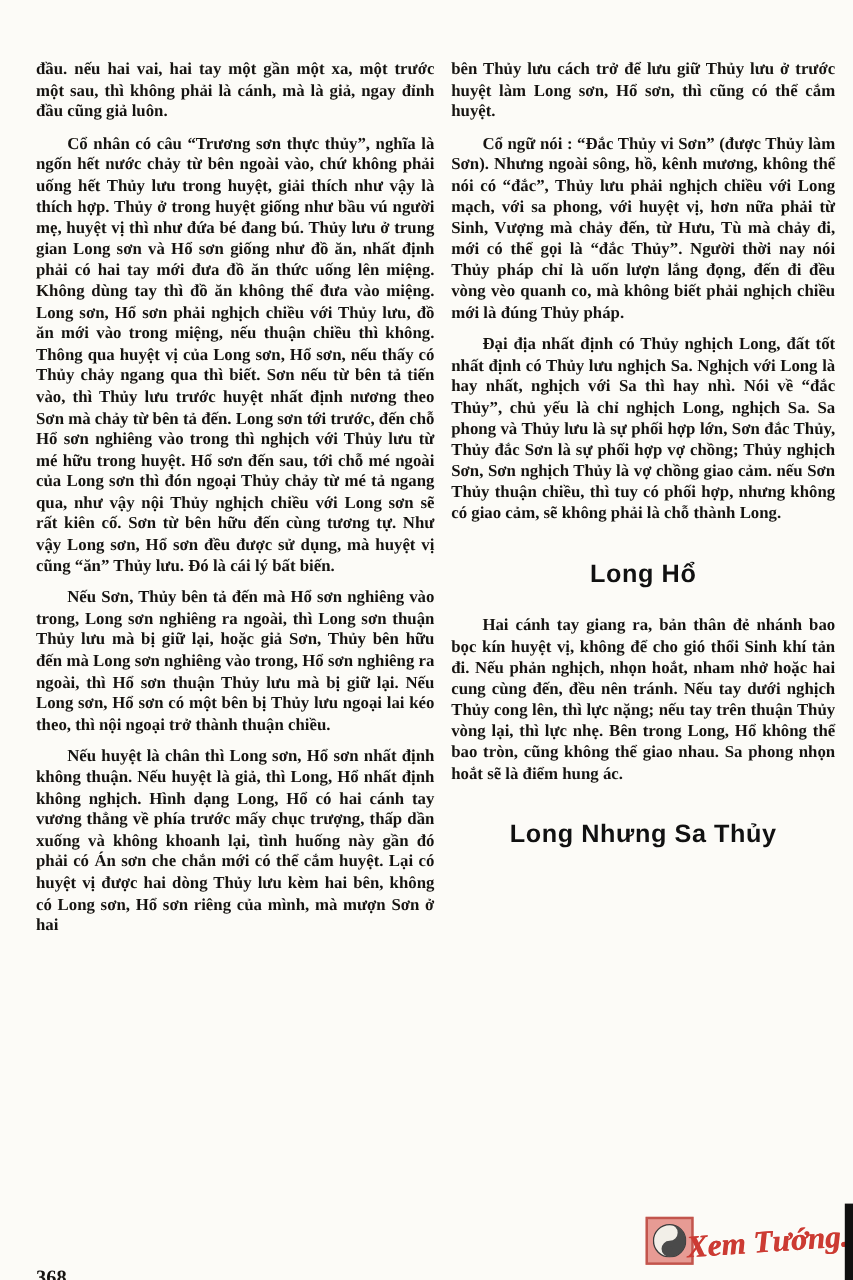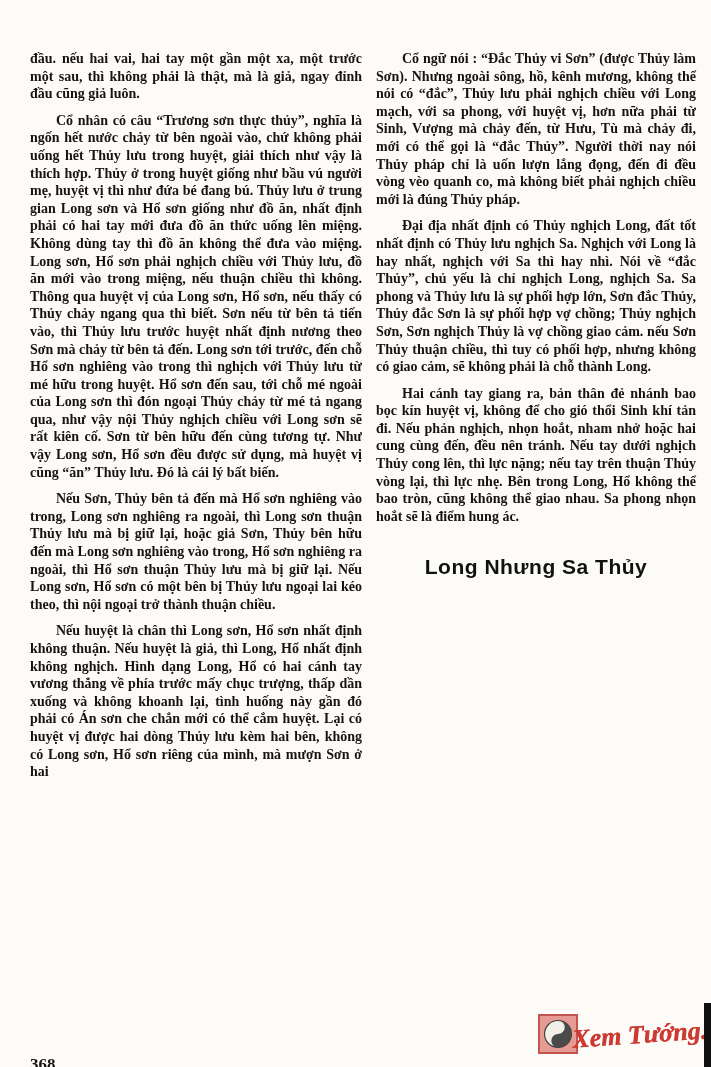--- a/index.html
+++ b/index.html
@@ -88,29 +88,31 @@
     height: 64px;
     background: #101010;
   }
 </style>
 </head>
 <body>
 
 <div class="page">
 
   <div class="col col-left">
-    <p class="noindent">đầu. nếu hai vai, hai tay một gần một xa, một trước một sau, thì không phải là thật, mà là giả, ngay đỉnh đầu cũng giả luôn.</p>
+    <p class="noindent">đầu. nếu hai vai, hai tay một gần một xa, một trước một sau, thì không phải là cánh, mà là giả, ngay đỉnh đầu cũng giả luôn.</p>
     <p>Cổ nhân có câu “Trương sơn thực thủy”, nghĩa là ngốn hết nước chảy từ bên ngoài vào, chứ không phải uống hết Thủy lưu trong huyệt, giải thích như vậy là thích hợp. Thủy ở trong huyệt giống như bầu vú người mẹ, huyệt vị thì như đứa bé đang bú. Thủy lưu ở trung gian Long sơn và Hổ sơn giống như đồ ăn, nhất định phải có hai tay mới đưa đồ ăn thức uống lên miệng. Không dùng tay thì đồ ăn không thể đưa vào miệng. Long sơn, Hổ sơn phải nghịch chiều với Thủy lưu, đồ ăn mới vào trong miệng, nếu thuận chiều thì không. Thông qua huyệt vị của Long sơn, Hổ sơn, nếu thấy có Thủy chảy ngang qua thì biết. Sơn nếu từ bên tả tiến vào, thì Thủy lưu trước huyệt nhất định nương theo Sơn mà chảy từ bên tả đến. Long sơn tới trước, đến chỗ Hổ sơn nghiêng vào trong thì nghịch với Thủy lưu từ mé hữu trong huyệt. Hổ sơn đến sau, tới chỗ mé ngoài của Long sơn thì đón ngoại Thủy chảy từ mé tả ngang qua, như vậy nội Thủy nghịch chiều với Long sơn sẽ rất kiên cố. Sơn từ bên hữu đến cùng tương tự. Như vậy Long sơn, Hổ sơn đều được sử dụng, mà huyệt vị cũng “ăn” Thủy lưu. Đó là cái lý bất biến.</p>
     <p>Nếu Sơn, Thủy bên tả đến mà Hổ sơn nghiêng vào trong, Long sơn nghiêng ra ngoài, thì Long sơn thuận Thủy lưu mà bị giữ lại, hoặc giả Sơn, Thủy bên hữu đến mà Long sơn nghiêng vào trong, Hổ sơn nghiêng ra ngoài, thì Hổ sơn thuận Thủy lưu mà bị giữ lại. Nếu Long sơn, Hổ sơn có một bên bị Thủy lưu ngoại lai kéo theo, thì nội ngoại trở thành thuận chiều.</p>
     <p class="cont">Nếu huyệt là chân thì Long sơn, Hổ sơn nhất định không thuận. Nếu huyệt là giả, thì Long, Hổ nhất định không nghịch. Hình dạng Long, Hổ có hai cánh tay vương thẳng về phía trước mấy chục trượng, thấp dần xuống và không khoanh lại, tình huống này gần đó phải có Án sơn che chắn mới có thể cắm huyệt. Lại có huyệt vị được hai dòng Thủy lưu kèm hai bên, không có Long sơn, Hổ sơn riêng của mình, mà mượn Sơn ở hai</p>
   </div>
 
   <div class="col col-right">
+    <p class="noindent">bên Thủy lưu cách trở để lưu giữ Thủy lưu ở trước huyệt làm Long sơn, Hổ sơn, thì cũng có thể cắm huyệt.</p>
     <p>Cổ ngữ nói : “Đắc Thủy vi Sơn” (được Thủy làm Sơn). Nhưng ngoài sông, hồ, kênh mương, không thể nói có “đắc”, Thủy lưu phải nghịch chiều với Long mạch, với sa phong, với huyệt vị, hơn nữa phải từ Sinh, Vượng mà chảy đến, từ Hưu, Tù mà chảy đi, mới có thể gọi là “đắc Thủy”. Người thời nay nói Thủy pháp chỉ là uốn lượn lắng đọng, đến đi đều vòng vèo quanh co, mà không biết phải nghịch chiều mới là đúng Thủy pháp.</p>
     <p>Đại địa nhất định có Thủy nghịch Long, đất tốt nhất định có Thủy lưu nghịch Sa. Nghịch với Long là hay nhất, nghịch với Sa thì hay nhì. Nói về “đắc Thủy”, chủ yếu là chỉ nghịch Long, nghịch Sa. Sa phong và Thủy lưu là sự phối hợp lớn, Sơn đắc Thủy, Thủy đắc Sơn là sự phối hợp vợ chồng; Thủy nghịch Sơn, Sơn nghịch Thủy là vợ chồng giao cảm. nếu Sơn Thủy thuận chiều, thì tuy có phối hợp, nhưng không có giao cảm, sẽ không phải là chỗ thành Long.</p>
+    <h2 class="heading">Long Hổ</h2>
     <p>Hai cánh tay giang ra, bản thân đẻ nhánh bao bọc kín huyệt vị, không để cho gió thổi Sinh khí tản đi. Nếu phản nghịch, nhọn hoắt, nham nhở hoặc hai cung cùng đến, đều nên tránh. Nếu tay dưới nghịch Thủy cong lên, thì lực nặng; nếu tay trên thuận Thủy vòng lại, thì lực nhẹ. Bên trong Long, Hổ không thể bao tròn, cũng không thể giao nhau. Sa phong nhọn hoắt sẽ là điểm hung ác.</p>
     <h2 class="heading">Long Nhưng Sa Thủy</h2>
   </div>
 
   <div class="page-number">368</div>
 
   <div class="watermark">
     <span class="yy-box">
       <svg width="28" height="28" viewBox="0 0 100 100" aria-hidden="true">
         <circle cx="50" cy="50" r="48" fill="#f2efe8" stroke="#3c3c3c" stroke-width="4"></circle>

